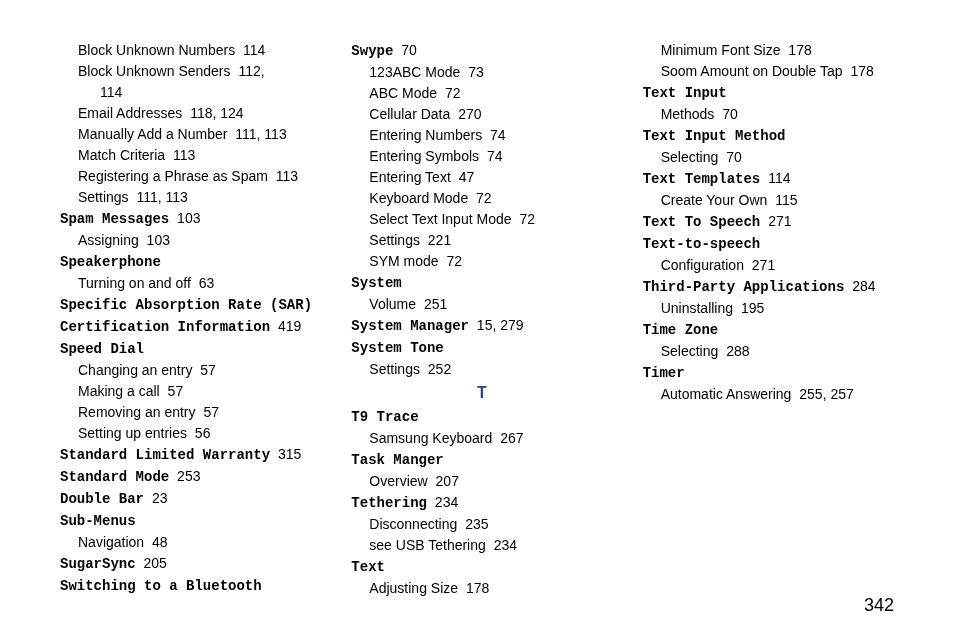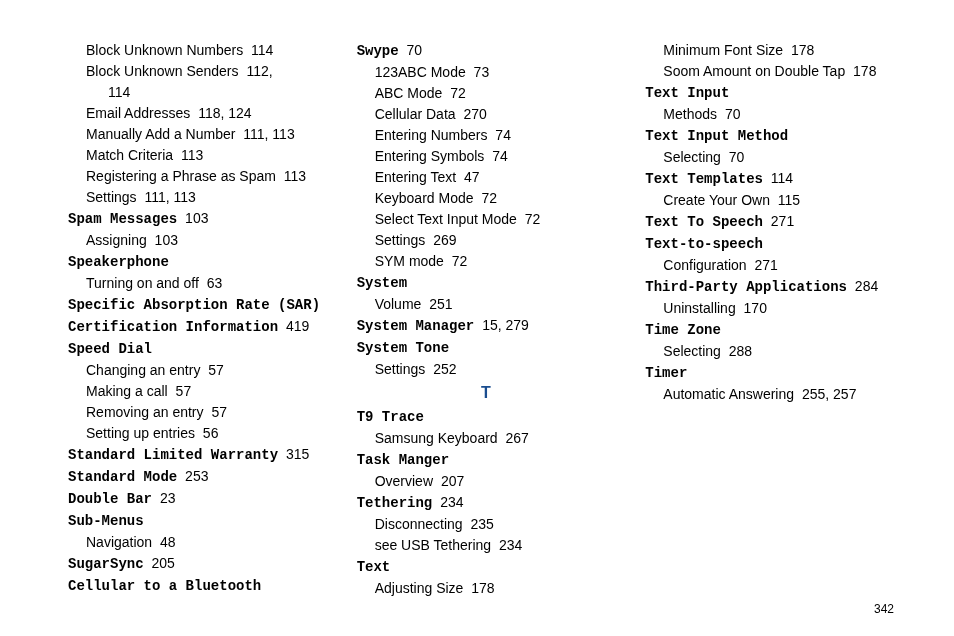--- a/index.html
+++ b/index.html
@@ -12,41 +12,40 @@
       width: 954px;
       height: 636px;
       position: relative;
     }
     .page {
       padding: 40px 50px 20px 60px;
       column-count: 3;
       column-gap: 30px;
       column-fill: auto;
       height: 570px;
-      margin-left: 8px;
     }
     .entry {
       break-inside: avoid-column;
       line-height: 1.5;
     }
     .bold { font-weight: bold; font-family: Liberation Mono, monospace; }
     .indent1 { margin-left: 18px; }
     .indent2 { margin-left: 36px; }
     .section-letter {
       color: #1a4d8f;
       font-weight: bold;
       text-align: center;
       font-size: 16px;
       margin: 4px 0;
     }
     .page-number {
       position: absolute;
       bottom: 20px;
       right: 60px;
-      font-size: 12px;
+      font-size: 18px;
     }
     .pg { margin-left: 4px; }
   </style>
 </head>
 <body>
 
 <div class="page">
   <div id="col1">
       <div class="entry indent1"><span>Block Unknown Numbers</span><span class="pg"> 114</span></div>
       <div class="entry indent1"><span>Block Unknown Senders</span><span class="pg"> 112, </span></div>
@@ -68,31 +67,31 @@
       <div class="entry indent1"><span>Removing an entry</span><span class="pg"> 57</span></div>
       <div class="entry indent1"><span>Setting up entries</span><span class="pg"> 56</span></div>
       <div class="entry"><span class="bold">Standard Limited Warranty</span><span class="pg"> 315</span></div>
       <div class="entry"><span class="bold">Standard Mode</span><span class="pg"> 253</span></div>
       <div class="entry"><span class="bold">Double Bar</span><span class="pg"> 23</span></div>
       <div class="entry"><span class="bold">Sub-Menus</span></div>
       <div class="entry indent1"><span>Navigation</span><span class="pg"> 48</span></div>
     </div>
   <div id="col2">
       <div class="entry"><span class="bold">SugarSync</span><span class="pg"> 205</span></div>
-      <div class="entry"><span class="bold">Cellular to a Bluetooth</span></div>
+      <div class="entry"><span class="bold">Switching to a Bluetooth</span></div>
       <div class="entry"><span class="bold">Swype</span><span class="pg"> 70</span></div>
       <div class="entry indent1"><span>123ABC Mode</span><span class="pg"> 73</span></div>
       <div class="entry indent1"><span>ABC Mode</span><span class="pg"> 72</span></div>
       <div class="entry indent1"><span>Cellular Data</span><span class="pg"> 270</span></div>
       <div class="entry indent1"><span>Entering Numbers</span><span class="pg"> 74</span></div>
       <div class="entry indent1"><span>Entering Symbols</span><span class="pg"> 74</span></div>
       <div class="entry indent1"><span>Entering Text</span><span class="pg"> 47</span></div>
       <div class="entry indent1"><span>Keyboard Mode</span><span class="pg"> 72</span></div>
       <div class="entry indent1"><span>Select Text Input Mode</span><span class="pg"> 72</span></div>
-      <div class="entry indent1"><span>Settings</span><span class="pg"> 269</span></div>
+      <div class="entry indent1"><span>Settings</span><span class="pg"> 221</span></div>
       <div class="entry indent1"><span>SYM mode</span><span class="pg"> 72</span></div>
       <div class="entry"><span class="bold">System</span></div>
       <div class="entry indent1"><span>Volume</span><span class="pg"> 251</span></div>
       <div class="entry"><span class="bold">System Manager</span><span class="pg"> 15, 279</span></div>
       <div class="entry"><span class="bold">System Tone</span></div>
       <div class="entry indent1"><span>Settings</span><span class="pg"> 252</span></div>
       <div class="section-letter">T</div>
       <div class="entry"><span class="bold">T9 Trace</span></div>
       <div class="entry indent1"><span>Samsung Keyboard</span><span class="pg"> 267</span></div>
       <div class="entry"><span class="bold">Task Manger</span></div>
@@ -109,20 +108,20 @@
       <div class="entry"><span class="bold">Text Input</span></div>
       <div class="entry indent1"><span>Methods</span><span class="pg"> 70</span></div>
       <div class="entry"><span class="bold">Text Input Method</span></div>
       <div class="entry indent1"><span>Selecting</span><span class="pg"> 70</span></div>
       <div class="entry"><span class="bold">Text Templates</span><span class="pg"> 114</span></div>
       <div class="entry indent1"><span>Create Your Own</span><span class="pg"> 115</span></div>
       <div class="entry"><span class="bold">Text To Speech</span><span class="pg"> 271</span></div>
       <div class="entry"><span class="bold">Text-to-speech</span></div>
       <div class="entry indent1"><span>Configuration</span><span class="pg"> 271</span></div>
       <div class="entry"><span class="bold">Third-Party Applications</span><span class="pg"> 284</span></div>
-      <div class="entry indent1"><span>Uninstalling</span><span class="pg"> 170</span></div>
+      <div class="entry indent1"><span>Uninstalling</span><span class="pg"> 195</span></div>
       <div class="entry"><span class="bold">Time Zone</span></div>
       <div class="entry indent1"><span>Selecting</span><span class="pg"> 288</span></div>
       <div class="entry"><span class="bold">Timer</span></div>
       <div class="entry indent1"><span>Automatic Answering</span><span class="pg"> 255, 257</span></div>
     </div>
 </div>
 <div class="page-number">342</div>
 
 </body></html>

